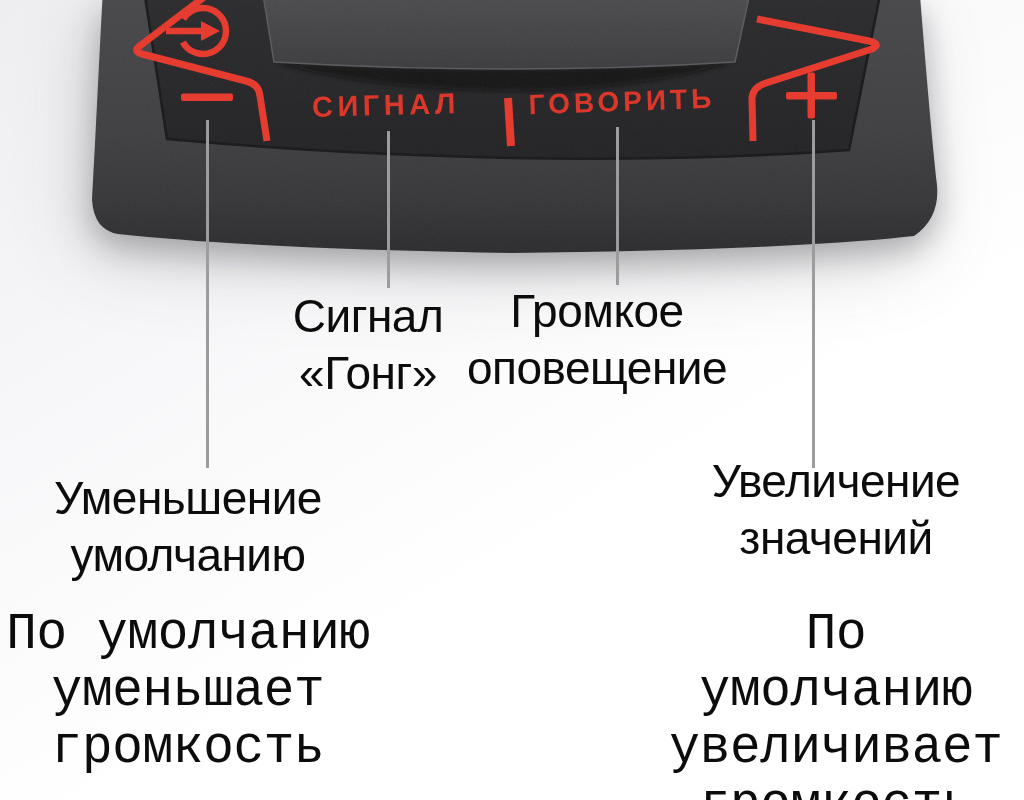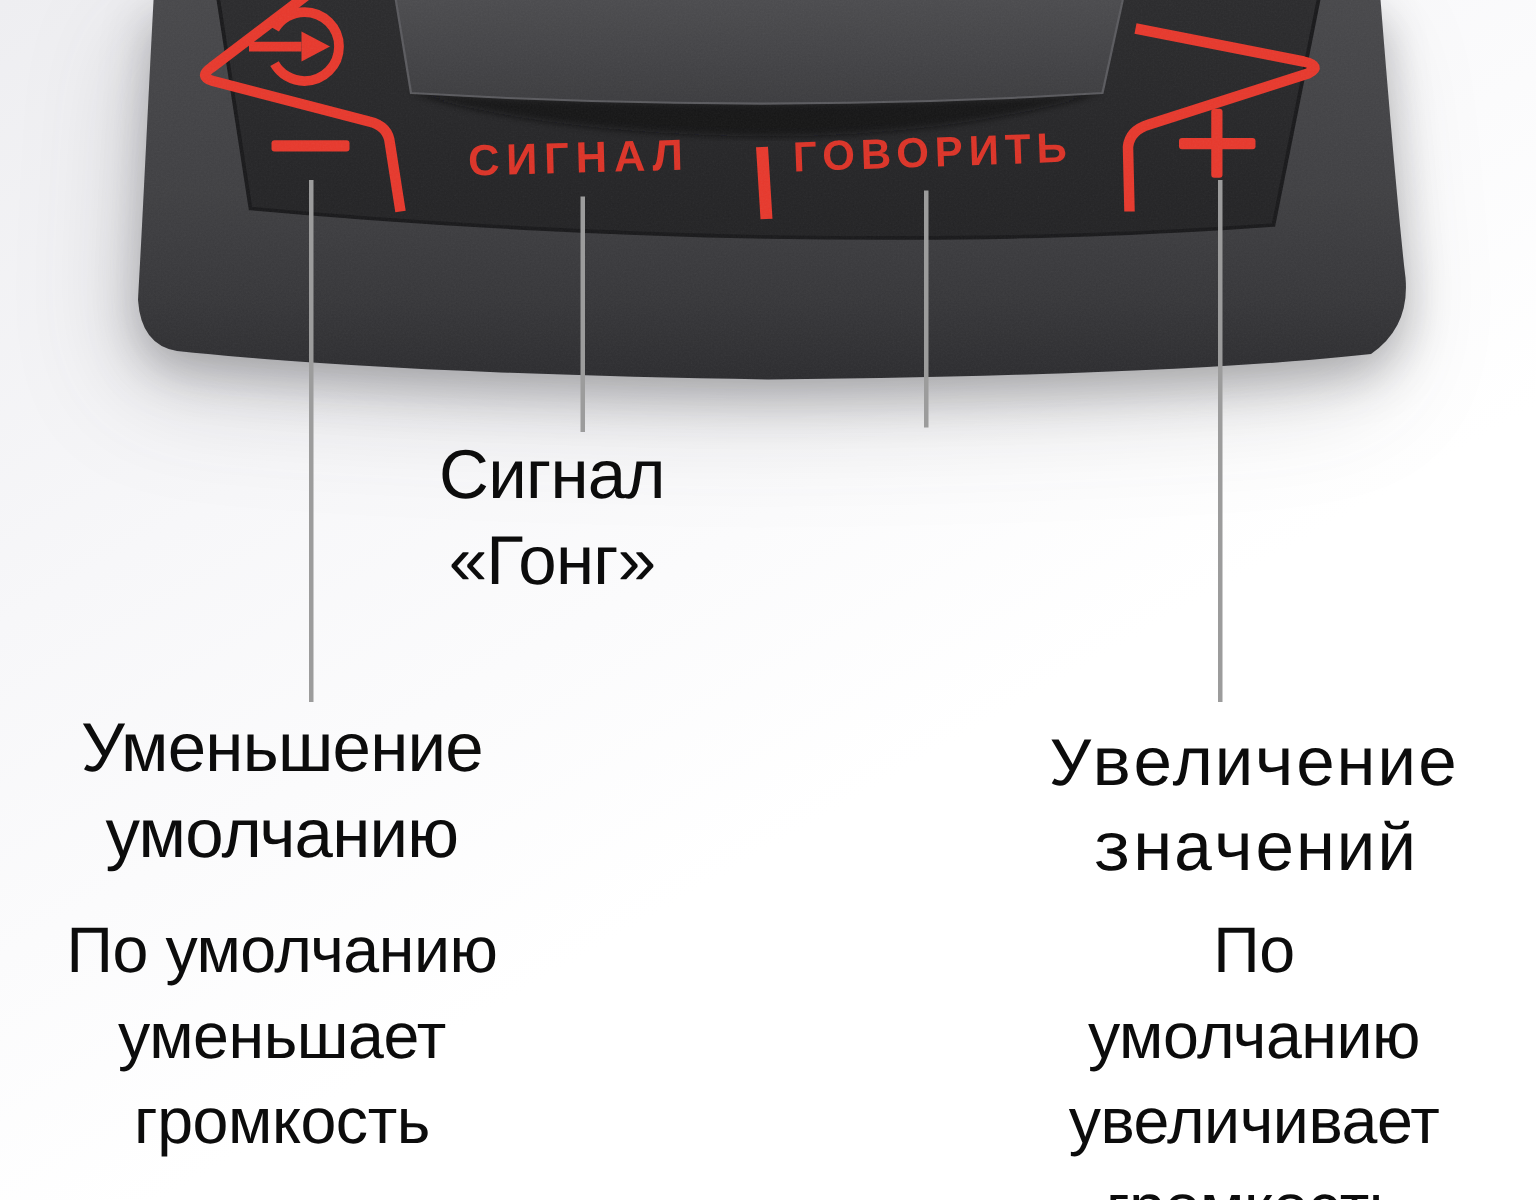--- a/index.html
+++ b/index.html
@@ -11,21 +11,21 @@
   svg.device{
     position:absolute;left:0;top:0;display:block;
     filter:drop-shadow(0 12px 16px rgba(38,38,44,.32)) drop-shadow(-12px 22px 34px rgba(38,38,44,.15));
   }
   .callout{position:absolute;width:3px;background:#9c9c9c;}
   .label{
     position:absolute;white-space:pre-line;text-align:center;
     transform:translateX(-50%);color:#0c0c0c;
   }
   .label.big{font-size:46px;line-height:57px;letter-spacing:-0.5px;}
-  .label.small{font-size:43px;line-height:57px;letter-spacing:-0.3px;}
+  .label.small{font-size:51px;line-height:57px;letter-spacing:-0.3px;font-family:Liberation Mono, monospace;}
 </style>
 </head>
 <body>
 
 <div class="stage">
 
   <svg class="device" width="1024" height="272" viewBox="0 0 1024 272">
     <defs>
       <linearGradient id="bodyGrad" x1="0" y1="-30" x2="0" y2="258" gradientUnits="userSpaceOnUse">
         <stop offset="0" stop-color="#4a4a4d"></stop>
@@ -88,26 +88,28 @@
   </svg>
 
   <div class="callout" style="left:206px;top:120px;height:348px;"></div>
   <div class="callout" style="left:387px;top:131px;height:157px;"></div>
   <div class="callout" style="left:616px;top:127px;height:158px;"></div>
   <div class="callout" style="left:812px;top:120px;height:348px;"></div>
 
   <div class="label big" style="left:368px;top:288px;">Сигнал
 «Гонг»</div>
 
+  <div class="label big" style="left:597px;top:283px;">Громкое
+оповещение</div>
 
   <div class="label big" style="left:188px;top:470px;">Уменьшение
 умолчанию</div>
   <div class="label small" style="left:188px;top:606px;">По умолчанию
 уменьшает
 громкость</div>
 
-  <div class="label big" style="left:836px;top:483px;font-family:Liberation Mono, monospace;">Увеличение
+  <div class="label big" style="left:836px;top:453px;">Увеличение
 значений</div>
   <div class="label small" style="left:836px;top:606px;">По умолчанию
 увеличивает
 громкость</div>
 
 </div>
 
 </body></html>

